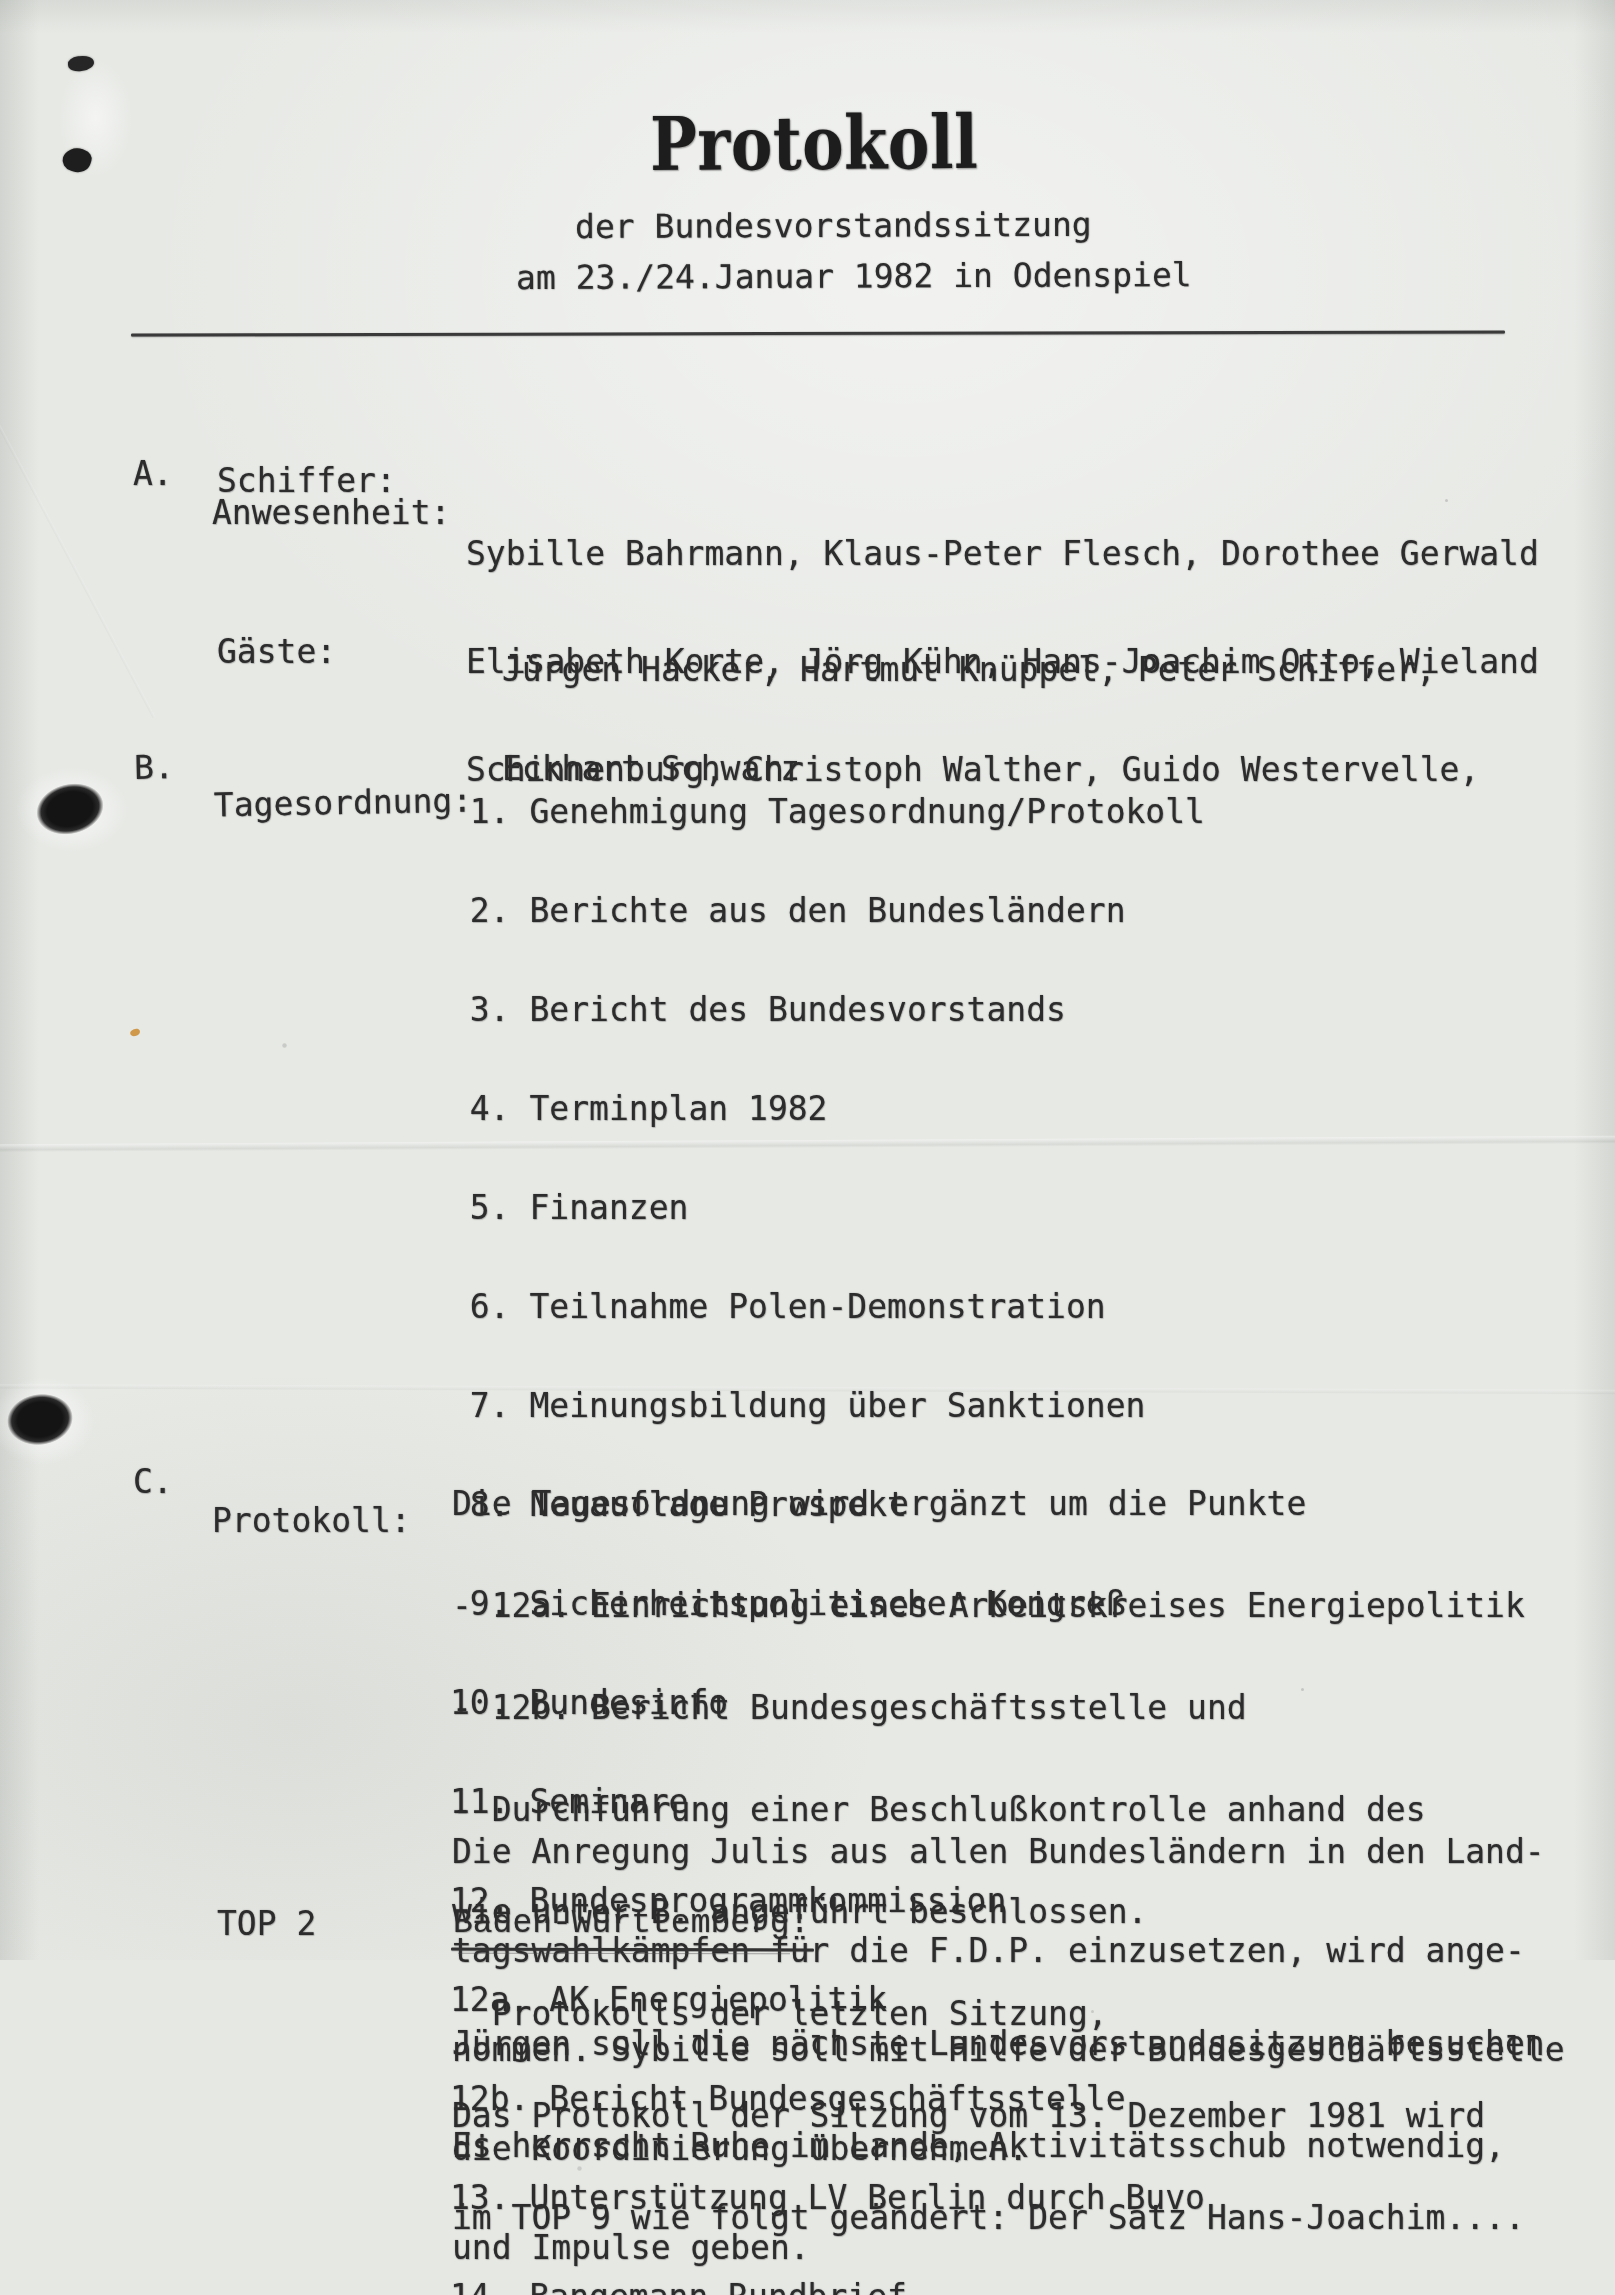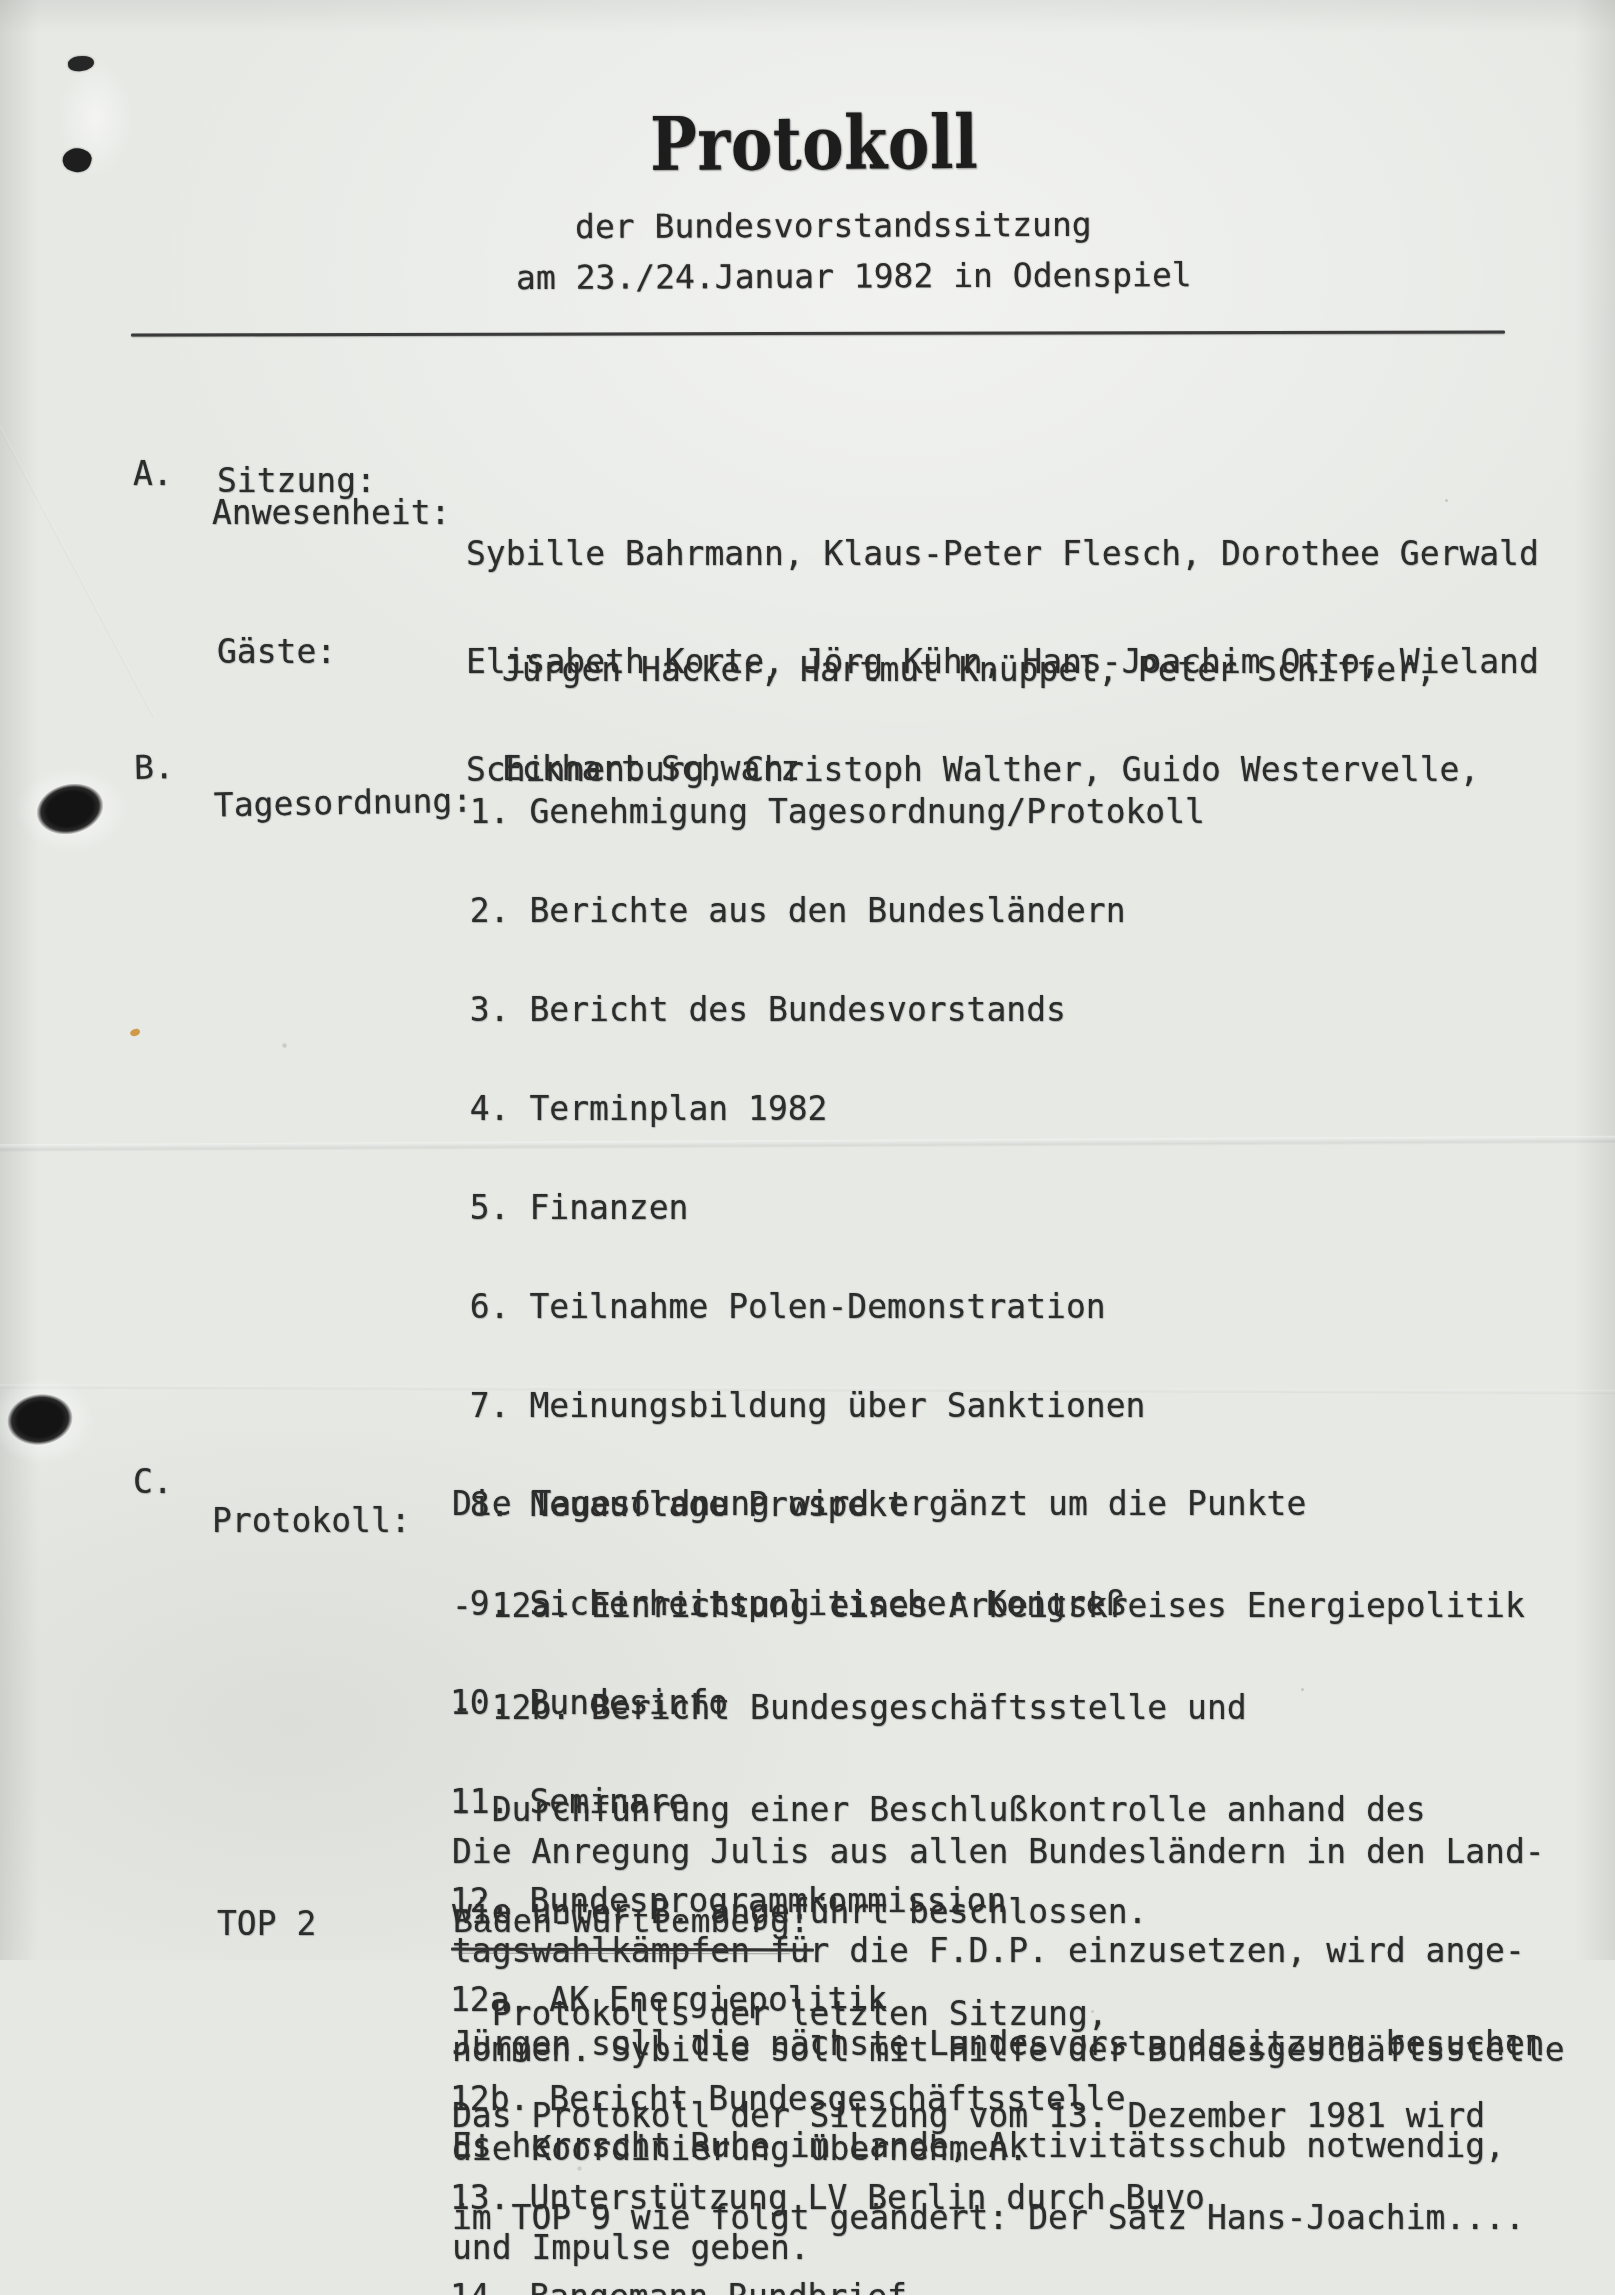--- a/index.html
+++ b/index.html
@@ -128,21 +128,21 @@
 
   <div class="doc-title">Protokoll</div>
   <div class="t rot-sub" style="left:575px;top:210px;">der Bundesvorstandssitzung</div>
   <div class="t rot-sub" style="left:516px;top:261px;">am 23./24.Januar 1982 in Odenspiel</div>
   <div class="rule"></div>
 
   <div class="block" style="left:133px;top:415px;">
     <span style="position:absolute;left:0;white-space:pre;">A.</span>
     <span style="position:absolute;left:79px;white-space:pre;">Anwesenheit:</span>
   </div>
-  <div class="t" style="left:217px;top:464px;">Sitzung:</div>
+  <div class="t" style="left:217px;top:464px;">Schiffer:</div>
   <div class="block" style="left:466px;top:464px;line-height:36px;">
     <div>Sybille Bahrmann, Klaus-Peter Flesch, Dorothee Gerwald</div>
     <div>Elisabeth Korte, Jörg Kühn, Hans-Joachim Otto, Wieland</div>
     <div>Schinnenburg, Christoph Walther, Guido Westervelle,</div>
   </div>
   <div class="t" style="left:217px;top:587px;margin-top:48px;">Gäste:</div>
   <div class="block" style="left:466px;top:587px;line-height:33px;margin-left:36px;">
     <div>Jürgen Hacker, Hartmut Knüppel, Peter Schiffer,</div>
     <div>Eckhart Schwarz</div>
   </div>

